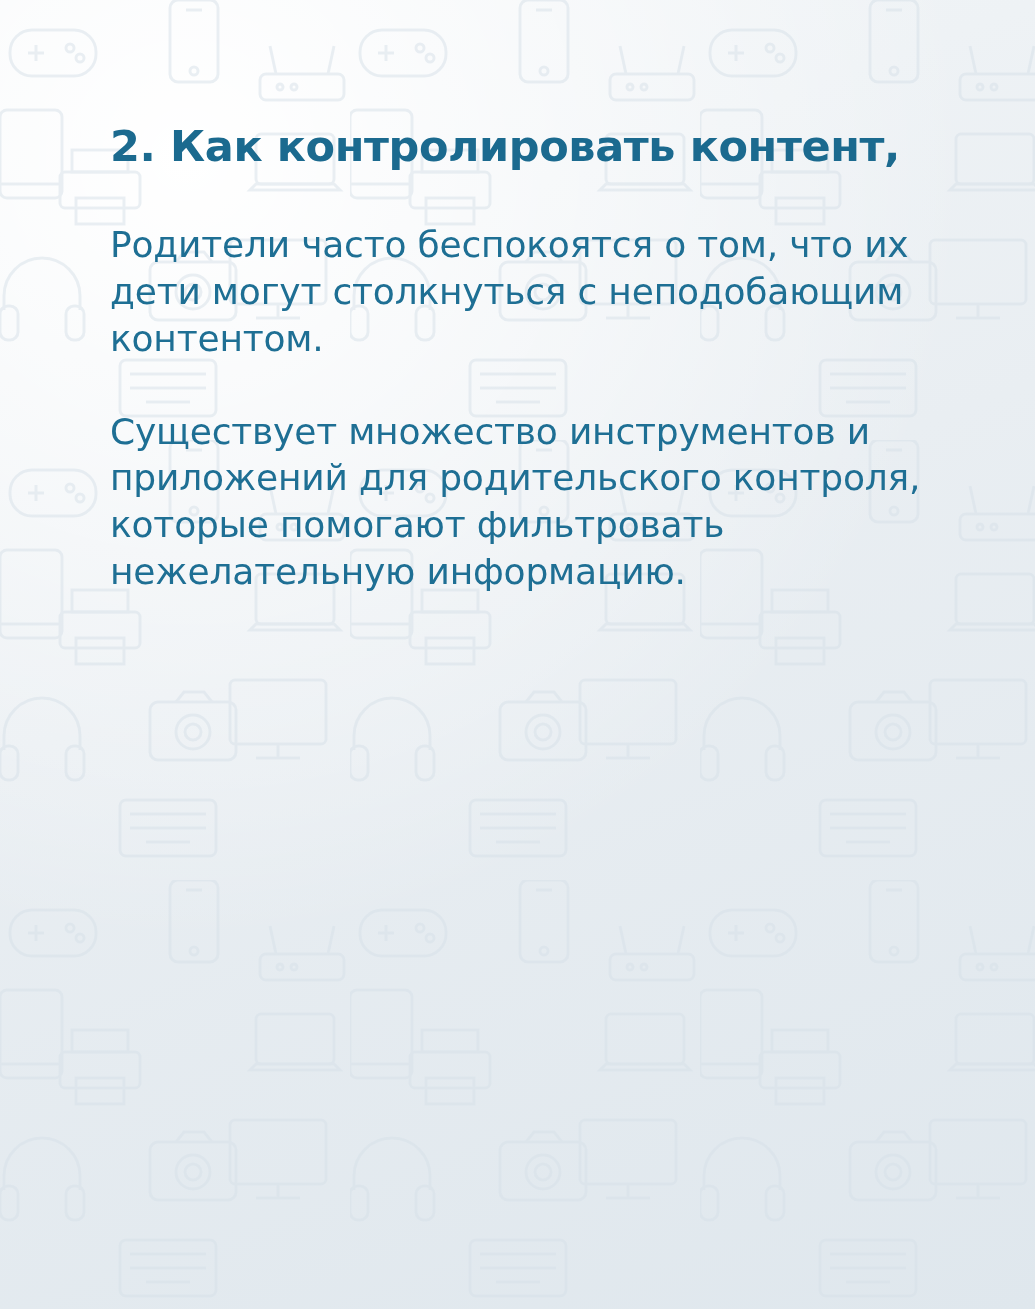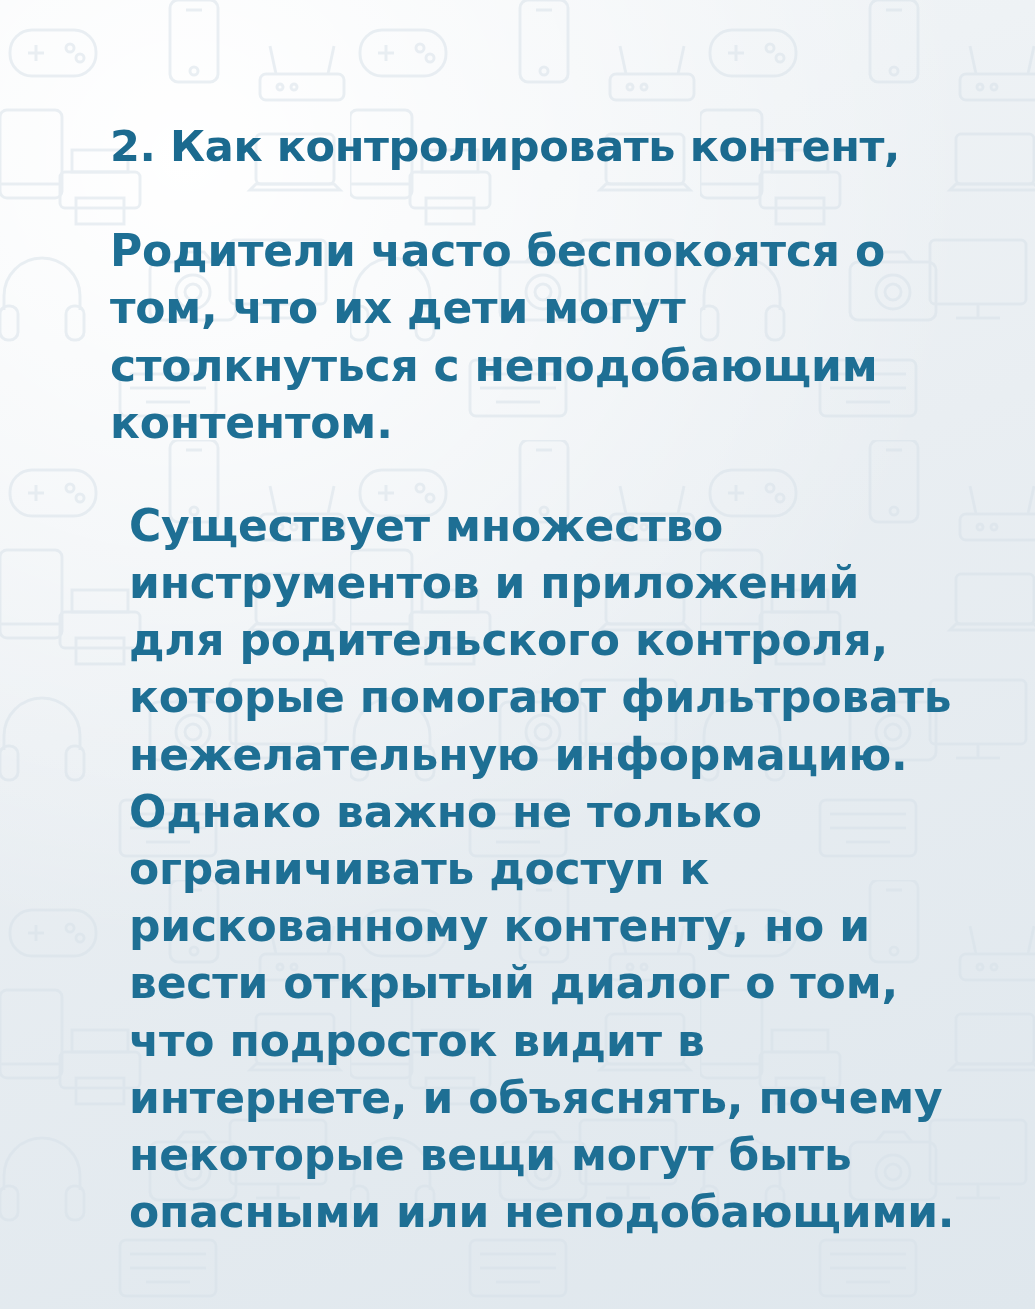--- a/index.html
+++ b/index.html
@@ -50,30 +50,29 @@
     font-size: 43px;
     line-height: 1.12;
     font-weight: 700;
     letter-spacing: -0.4px;
     margin: 0 0 52px 0;
     max-width: 880px;
   }
 
   .para {
     color: #1e6f94;
-    font-size: 44px;
+    font-size: 36px;
     line-height: 1.30;
-    font-weight: 700;
+    font-weight: 400;
     margin: 0;
     max-width: 870px;
     letter-spacing: -0.2px;
   }
   .para + .para {
     margin-top: 46px;
-    margin-left: 19px;
   }
 </style>
 </head>
 <body>
 
 <div class="slide">
 
   <div class="pattern">
     <svg viewBox="0 0 1035 1309" xmlns="http://www.w3.org/2000/svg" aria-hidden="true">
       <defs>
@@ -154,16 +153,15 @@
   </div>
 
   <div class="content">
 
     <h1 class="title">
       <span>2. Как контролировать контент,</span><br>
     </h1>
 
     <p class="para">Родители часто беспокоятся о том, что их дети могут столкнуться с неподобающим контентом.</p>
     <p class="para">Существует множество инструментов и приложений для родительского контроля, которые помогают фильтровать нежелательную информацию.</p>
-    <p class="para tight" style="margin-top:0">Однако важно не только ограничивать доступ к рискованному контенту, но и вести открытый диалог о том, что подросток видит в интернете, и объяснять, почему некоторые вещи могут быть опасными или неподобающими.</p>
 
   </div>
 </div>
 
 </body></html>

